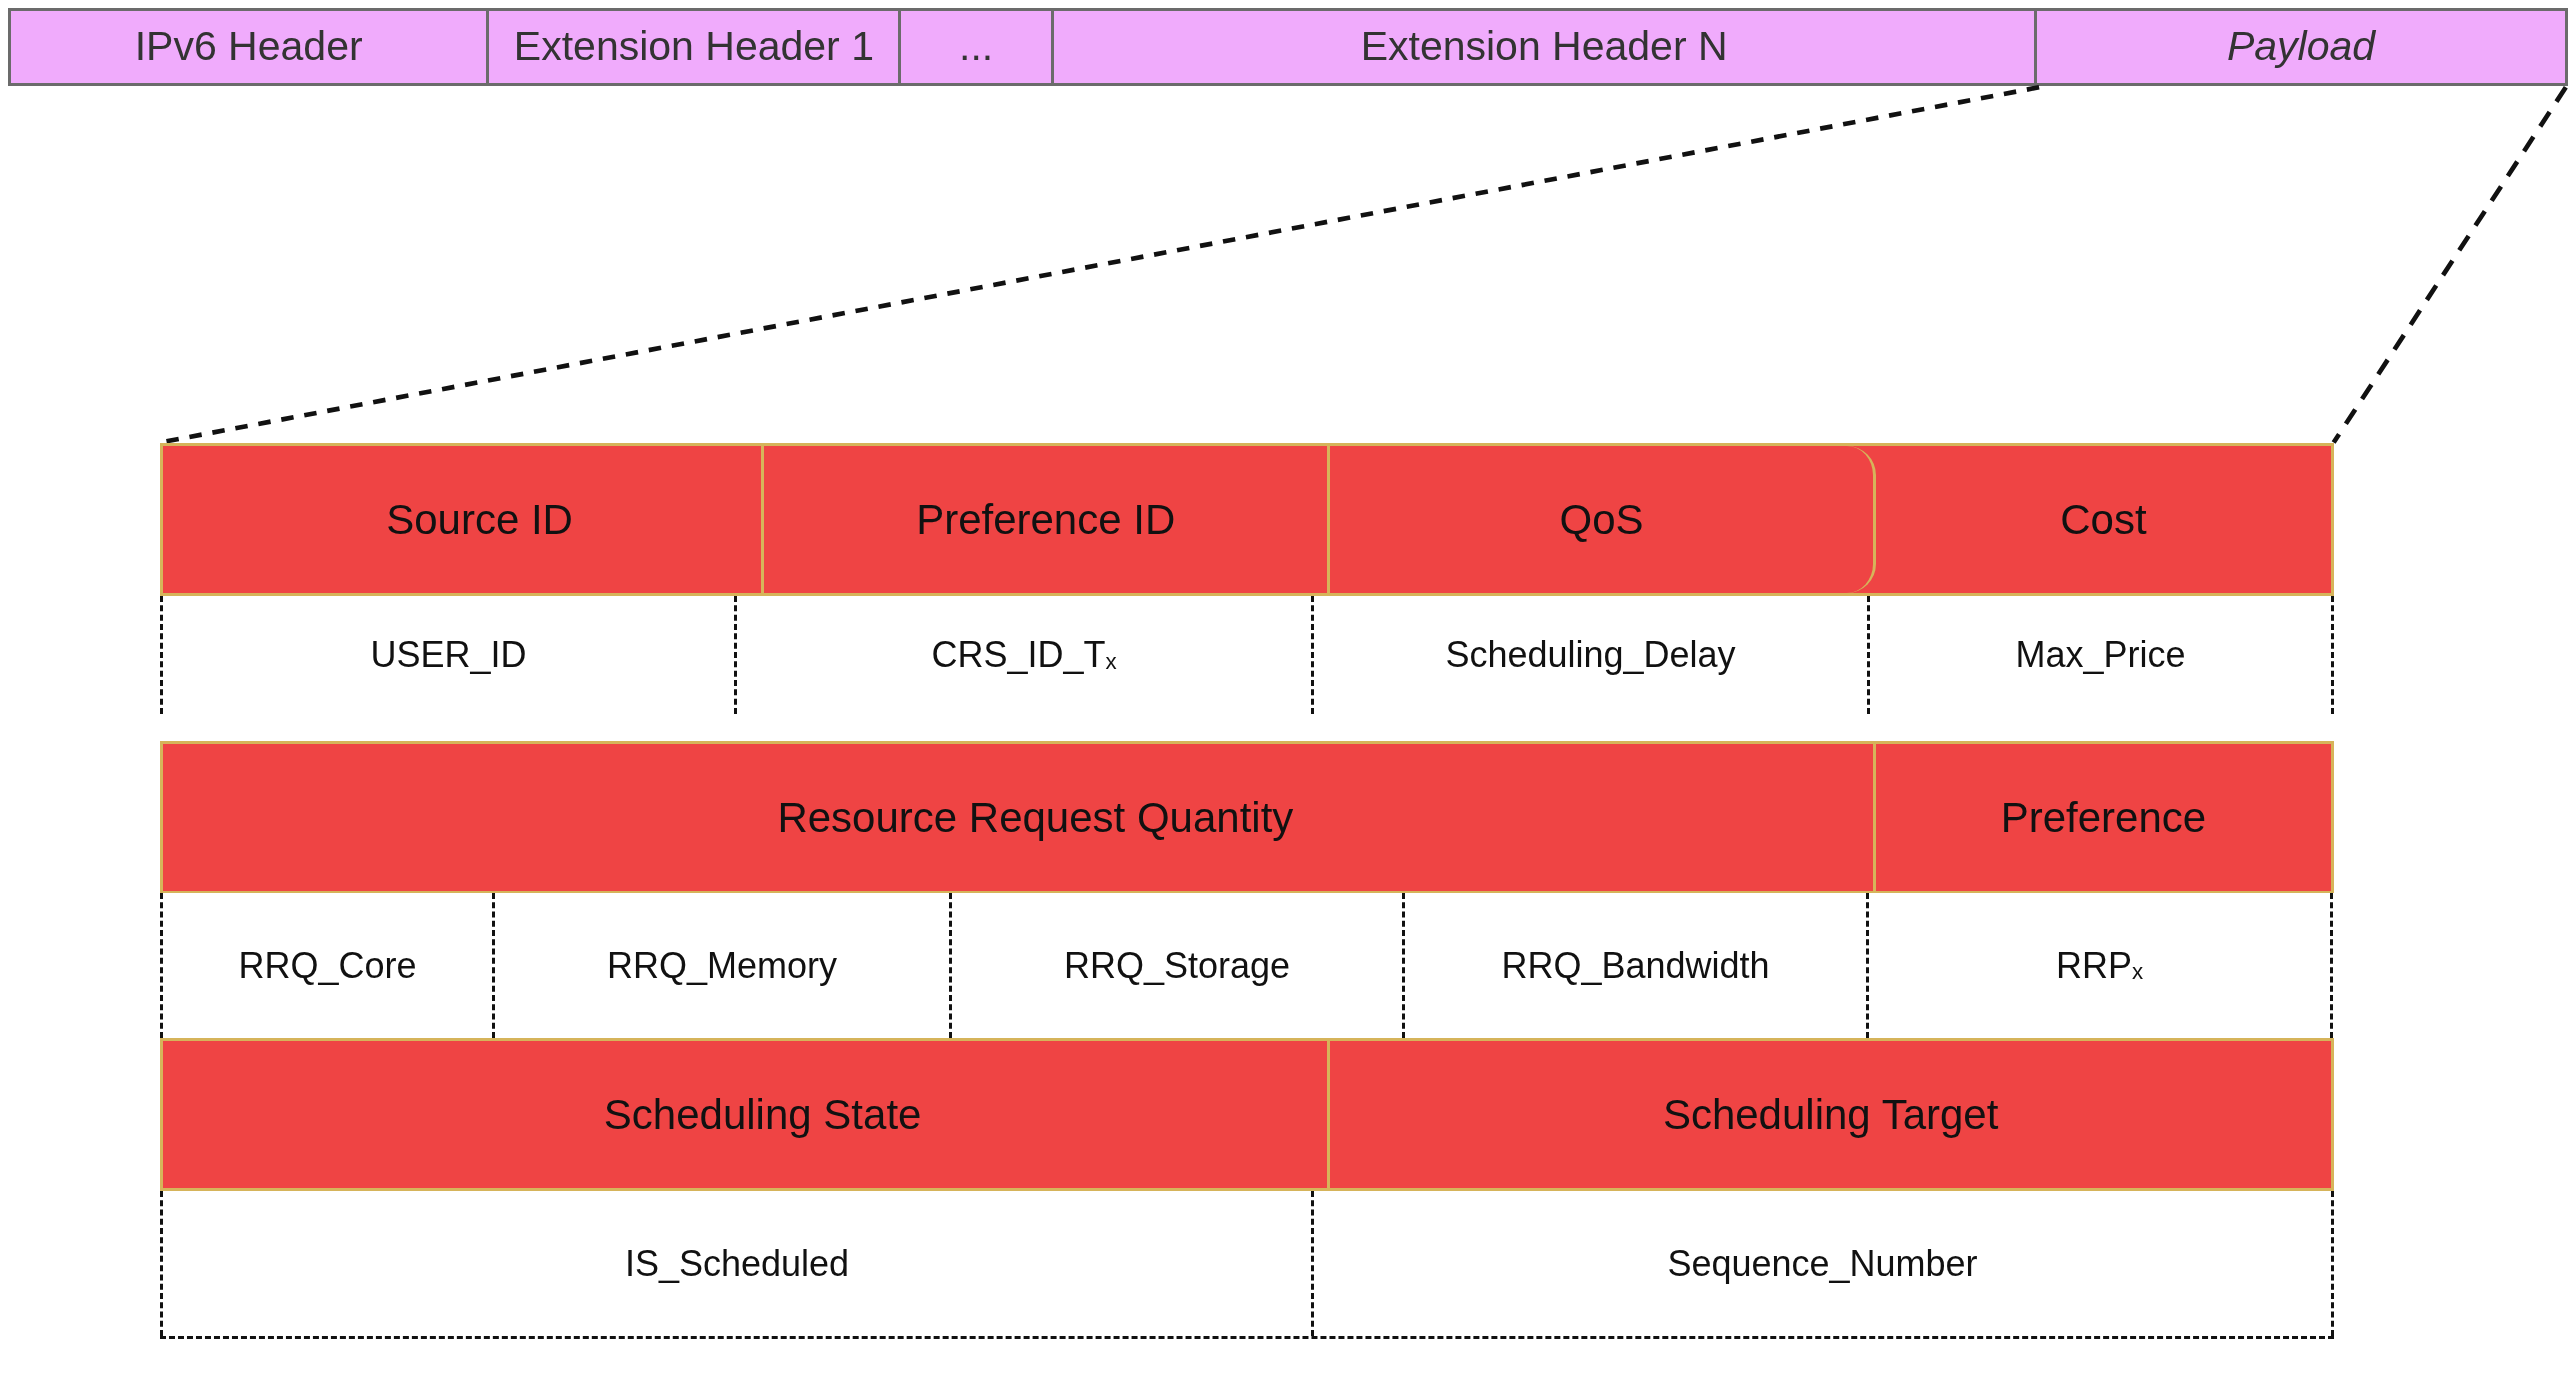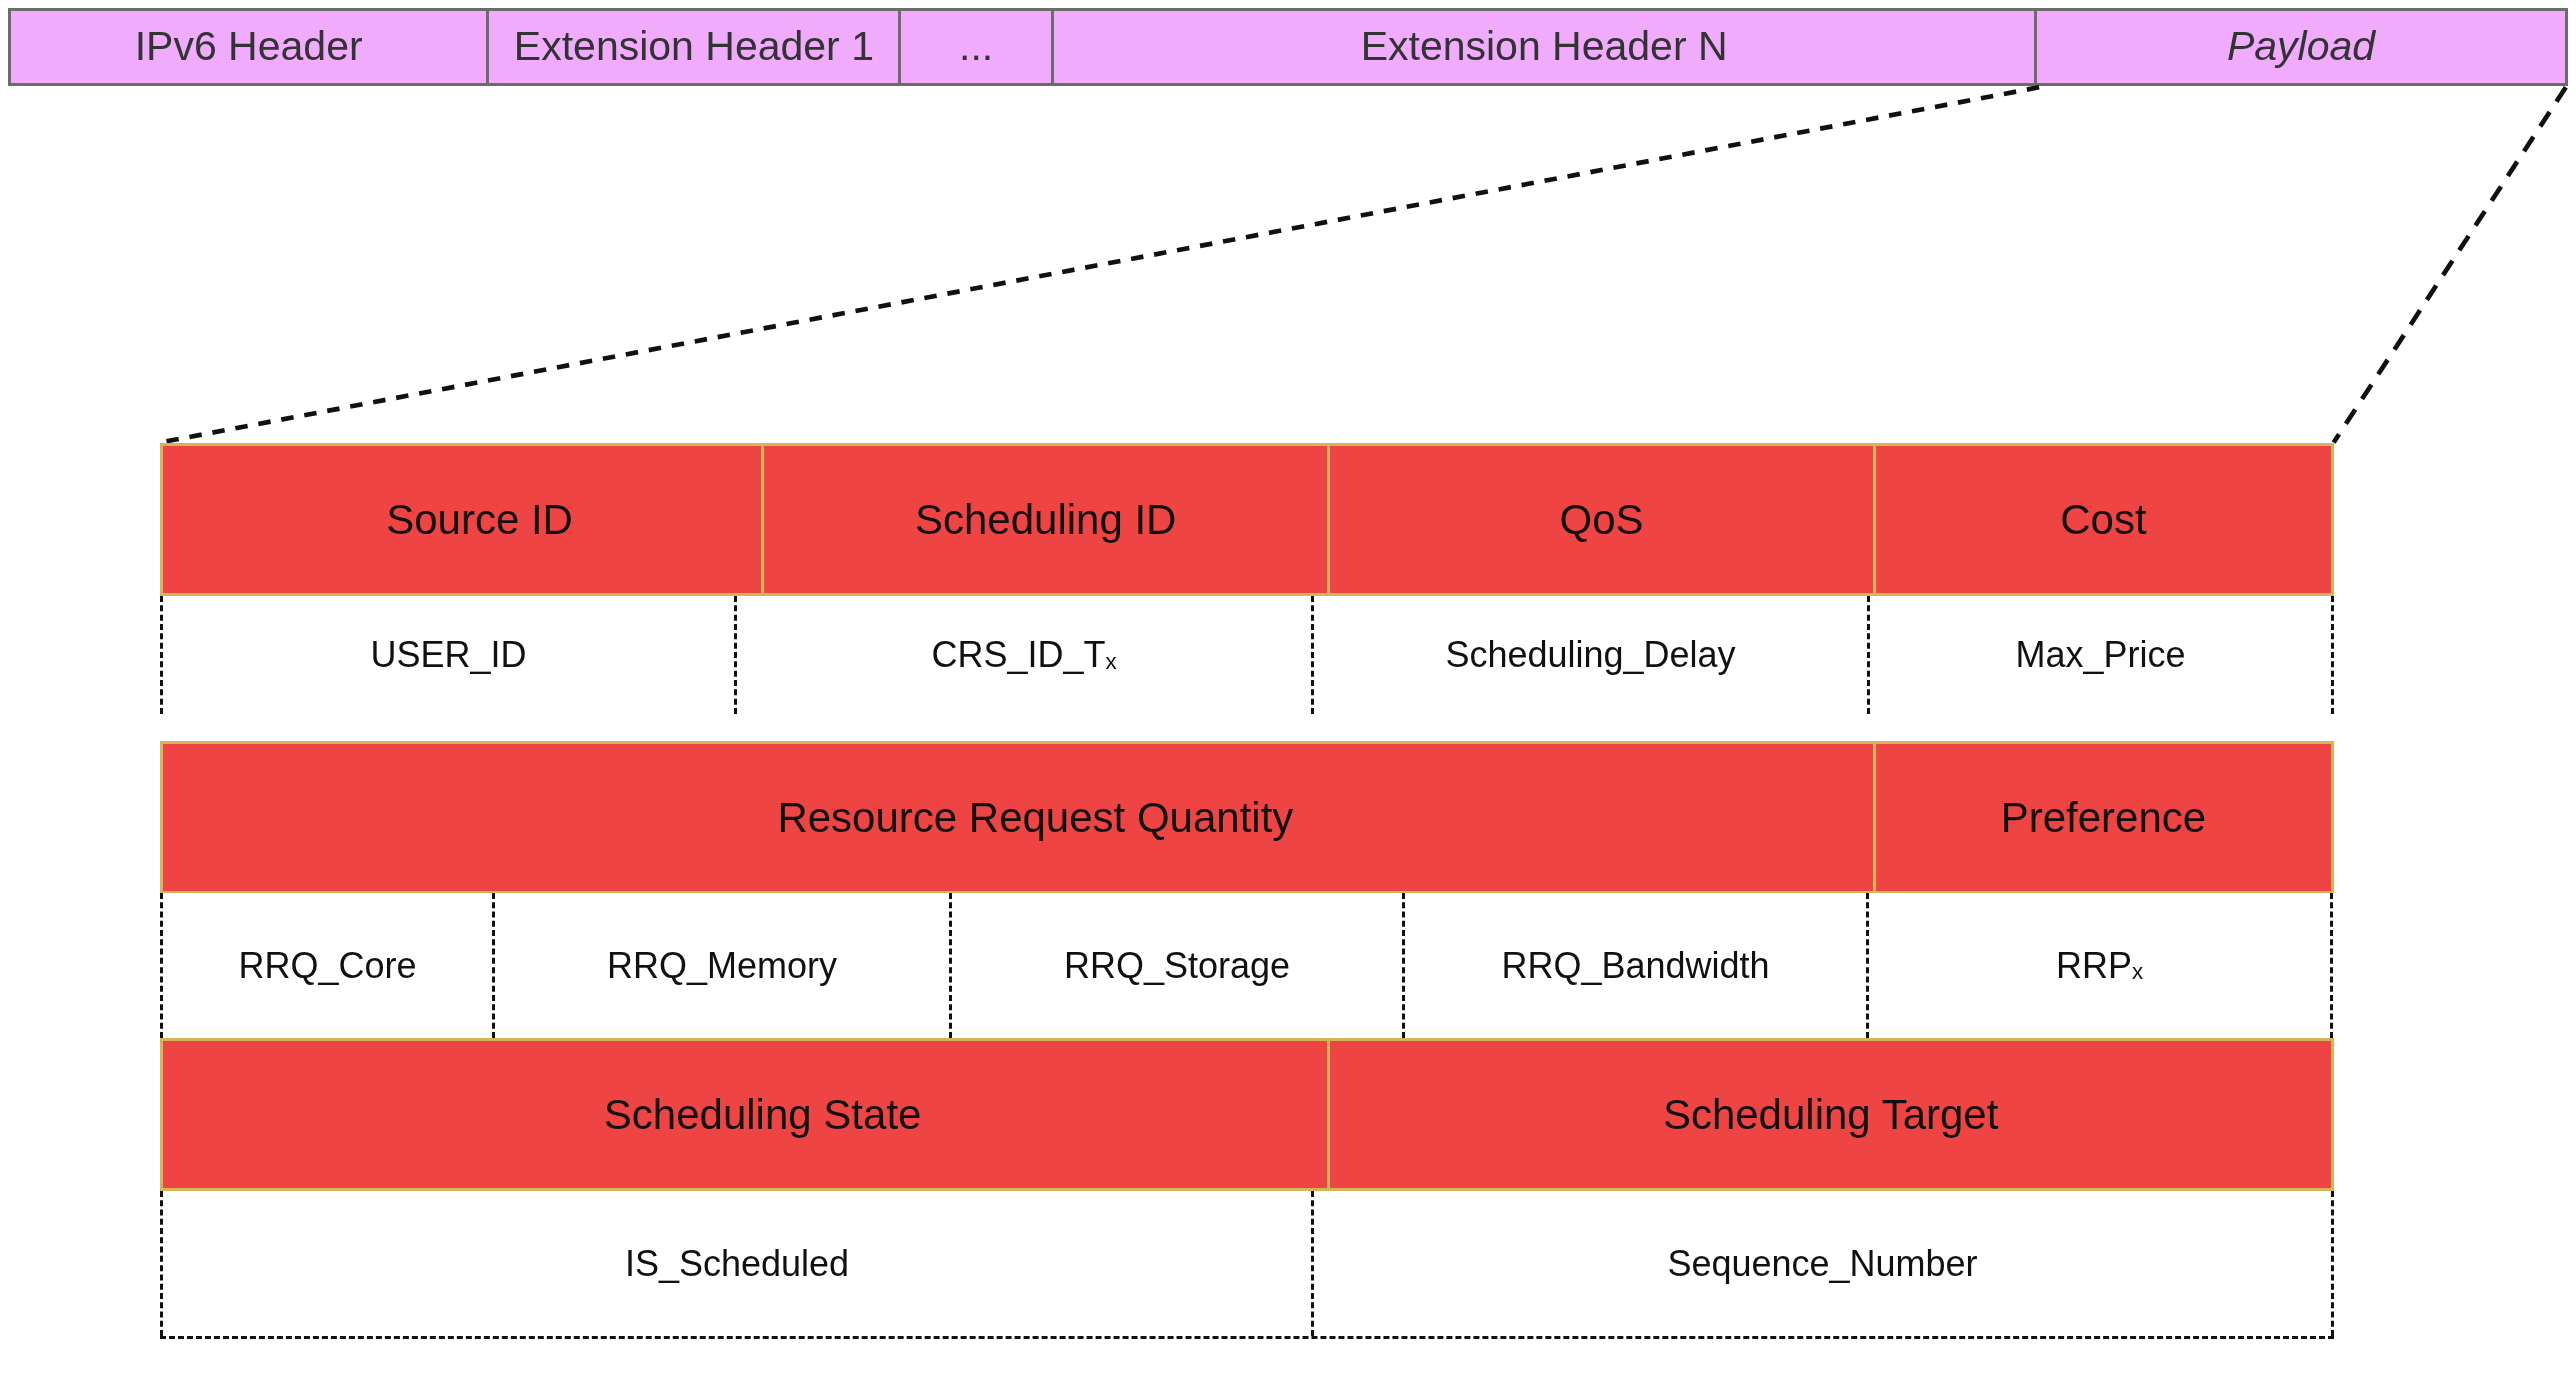--- a/index.html
+++ b/index.html
@@ -56,22 +56,22 @@
   </div>
 
 <svg id="connectors" viewBox="0 0 3306 1775" xmlns="http://www.w3.org/2000/svg">
   <line x1="2617" y1="112" x2="205" y2="568" stroke="#111111" stroke-width="6" stroke-dasharray="16 14"></line>
   <line x1="3293" y1="112" x2="2995" y2="568" stroke="#111111" stroke-width="6" stroke-dasharray="22 16"></line>
 </svg>
 
 <div id="detail">
   <div class="yrow r1">
       <div class="ycell" style="width: 577px;">Source ID</div>
-      <div class="ycell" style="width: 577px;">Scheduling ID</div>
-      <div class="ycell" style="width: 556px;">QoS</div>
+      <div class="ycell" style="width: 577px;">Preference ID</div>
+      <div class="ycell" style="width: 556px; border-radius: 29px;">QoS</div>
       <div class="ycell" style="width: 464px;">Cost</div>
     </div>
   <div class="drow r1d">
       <div class="dcell" style="width: 577px;">USER_ID</div>
       <div class="dcell" style="width: 577px;">
         <span>CRS_ID_T</span>
         <sub>x</sub>
       </div>
       <div class="dcell" style="width: 556px;">Scheduling_Delay</div>
       <div class="dcell" style="width: 464px;">Max_Price</div>

